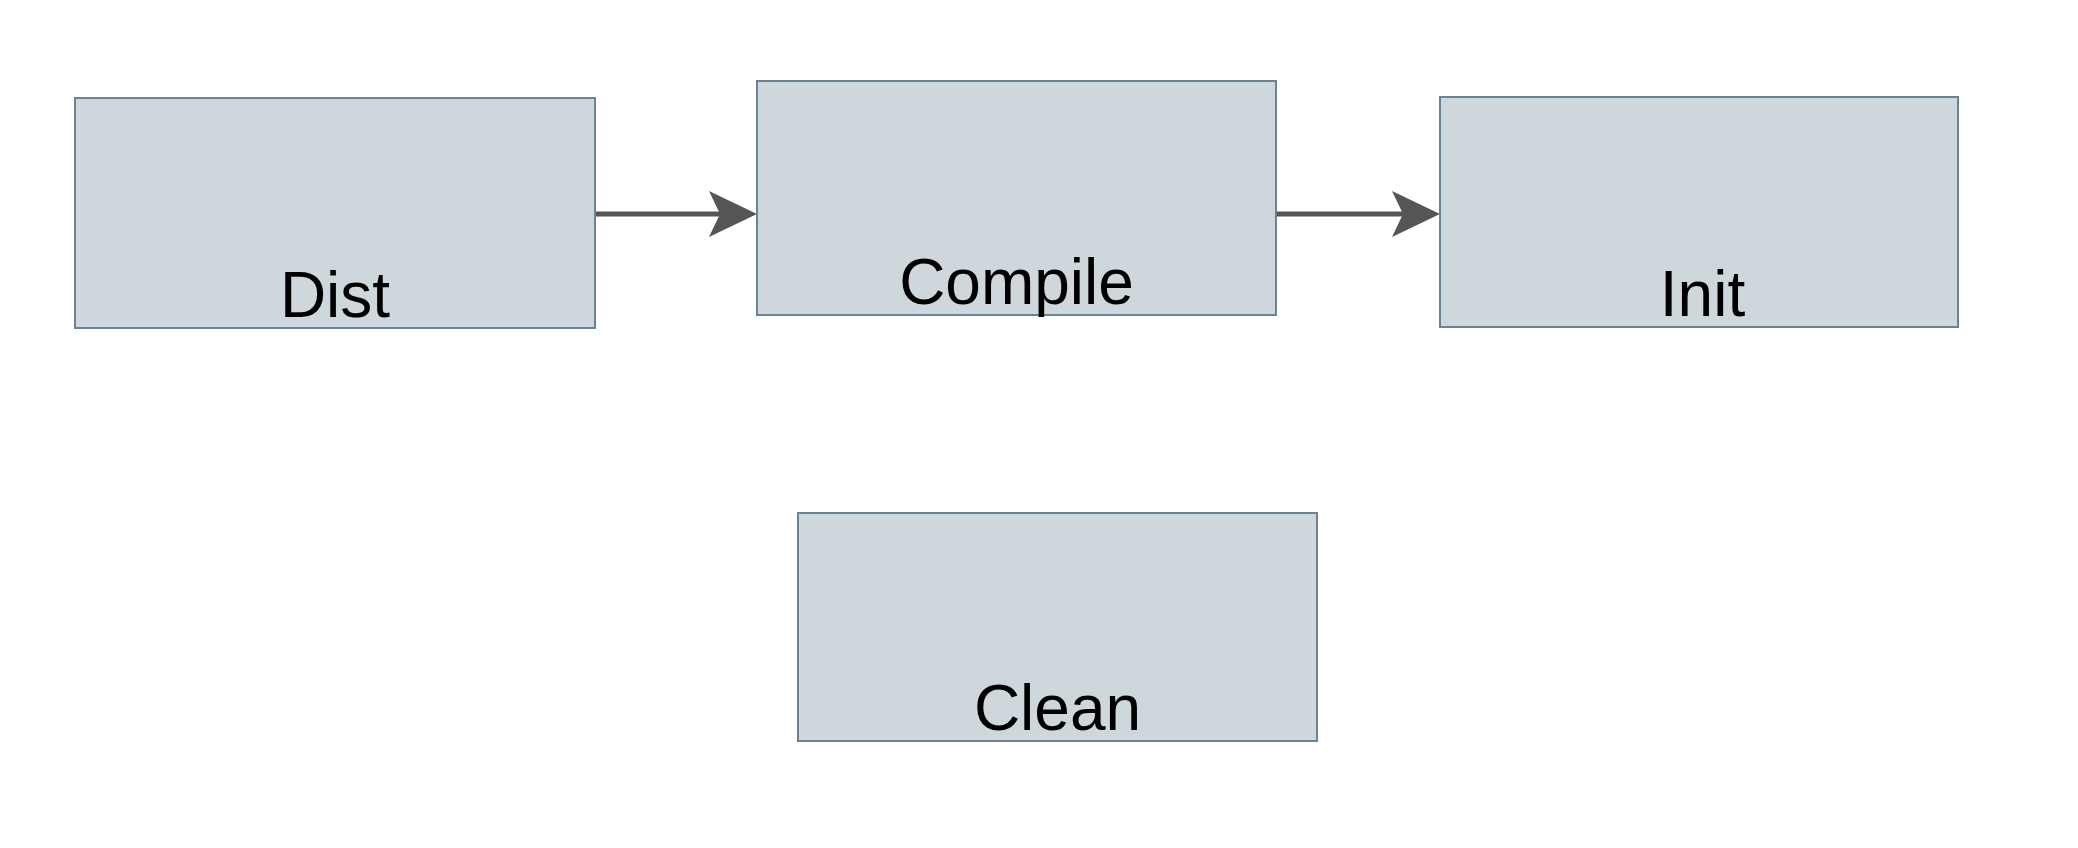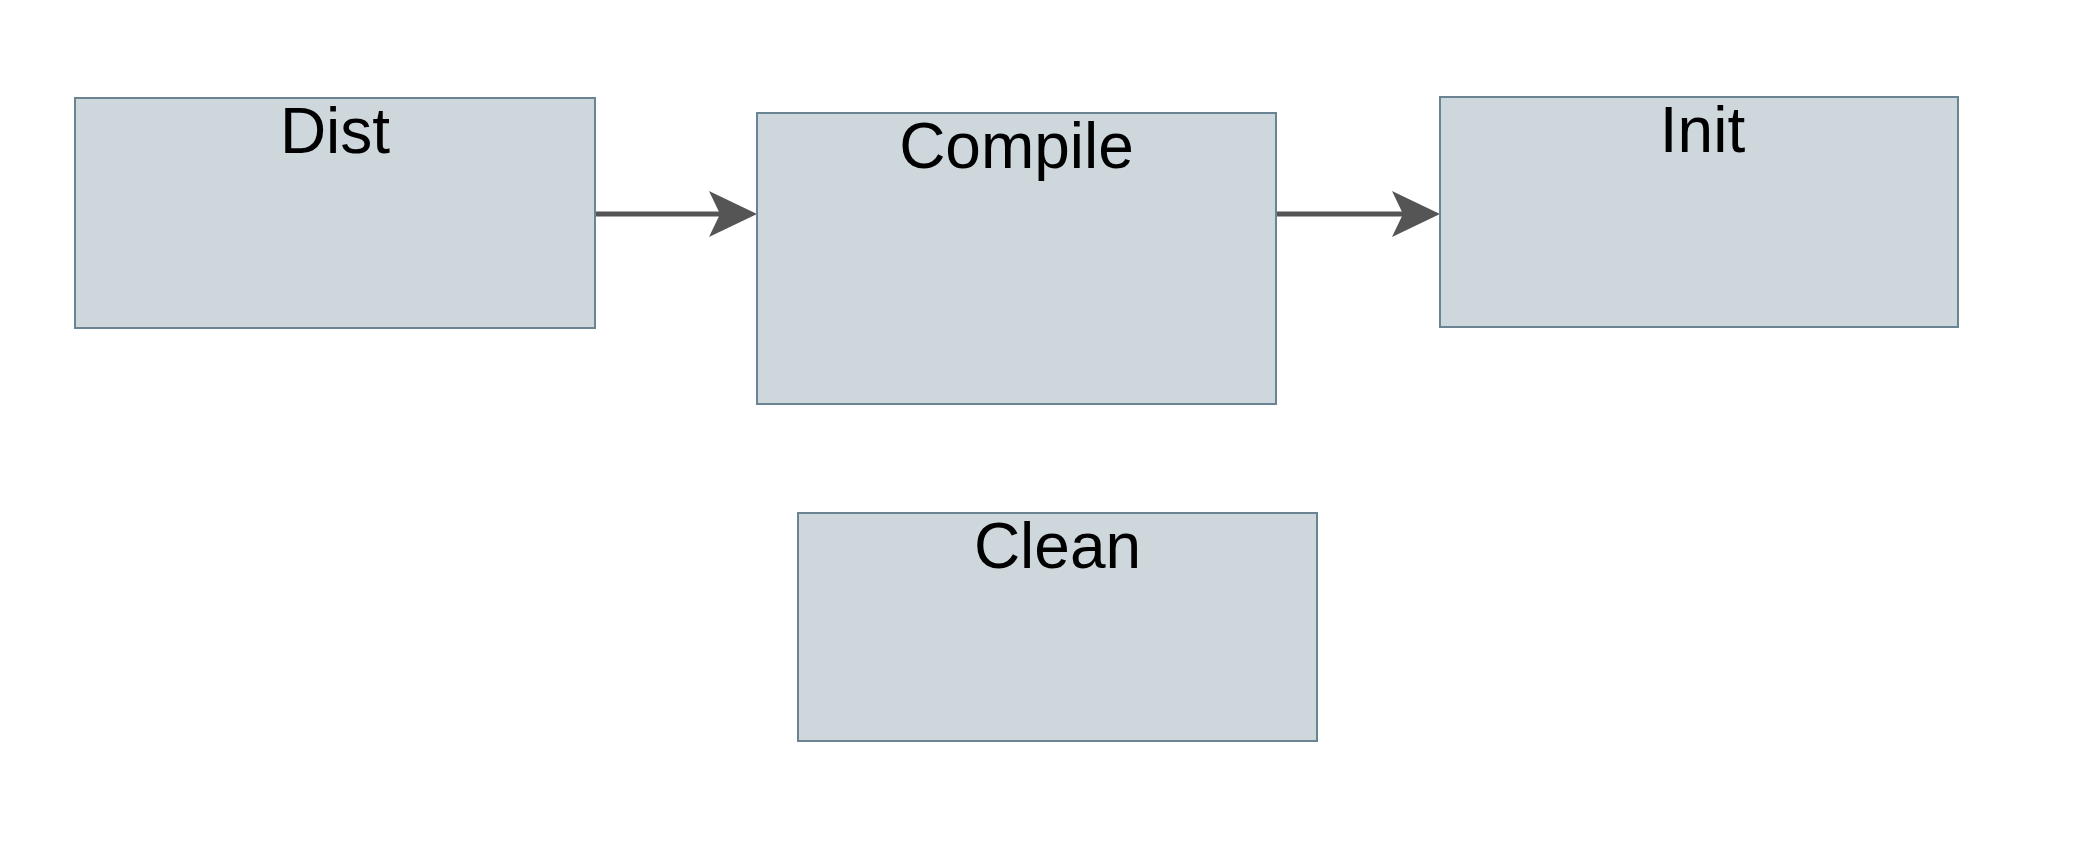--- a/index.html
+++ b/index.html
@@ -15,21 +15,21 @@
     background: #ffffff;
     overflow: hidden;
     font-family: "Liberation Sans", "DejaVu Sans", sans-serif;
   }
   .node {
     position: absolute;
     box-sizing: border-box;
     background: #ced8dc;
     border: 2px solid #6b8494;
     display: flex;
-    align-items: flex-start;
+    align-items: flex-end;
     justify-content: center;
   }
   .node-label {
     font-family: "Liberation Sans", "DejaVu Sans", sans-serif;
     font-size: 64px;
     font-weight: 400;
     color: #000000;
     line-height: 1;
     letter-spacing: 0px;
     white-space: nowrap;
@@ -68,21 +68,21 @@
     <g>
       <line class="edge-line" x1="1277" y1="214" x2="1414" y2="214"></line>
       <path class="edge-head" d="M 1440 214 L 1392 237 L 1403 214 L 1392 191 Z"></path>
     </g>
   </svg>
 
   <div class="node" style="left:74px; top:97px; width:522px; height:232px;">
     <span class="node-label">Dist</span>
   </div>
 
-  <div class="node" style="left:756px; top:112px; width:521px; height:293px;">
+  <div class="node" style="left:756px; top:80px; width:521px; height:236px;">
     <span class="node-label">Compile</span>
   </div>
 
   <div class="node" style="left:1439px; top:96px; width:520px; height:232px;padding-left:7px;">
     <span class="node-label">Init</span>
   </div>
 
   <div class="node" style="left:756px; top:512px; width:521px; height:230px;margin-left:41px;">
     <span class="node-label">Clean</span>
   </div>

